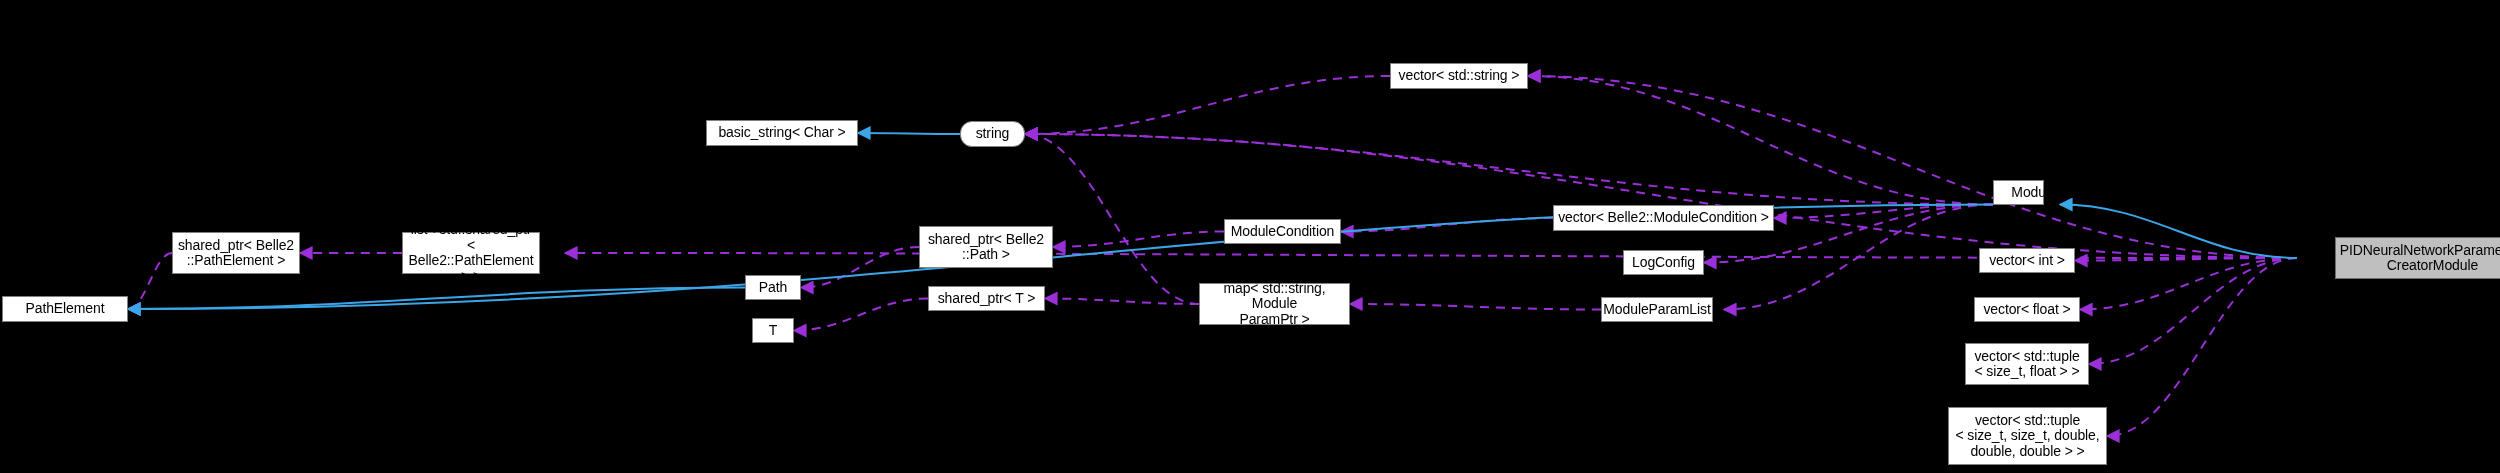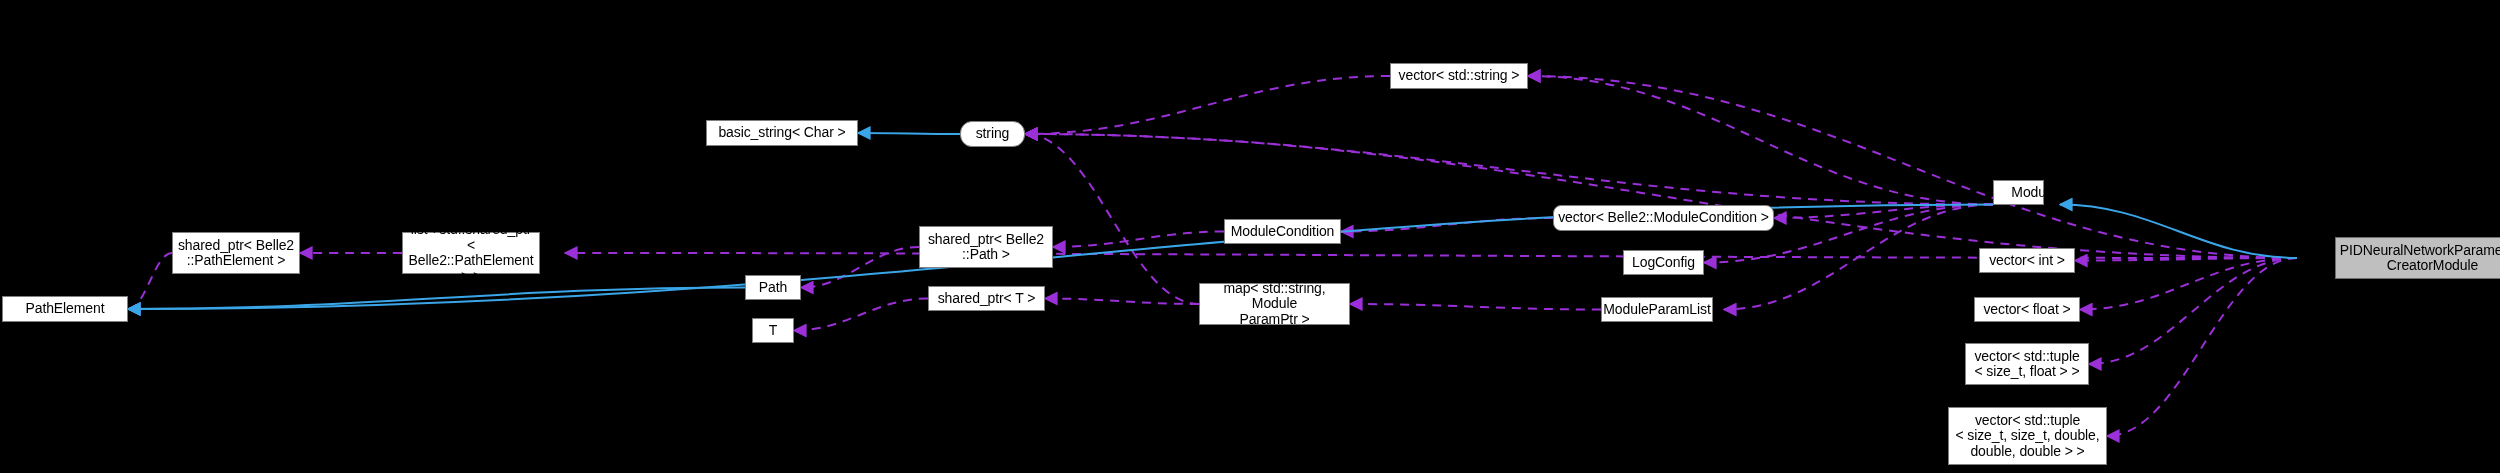--- a/index.html
+++ b/index.html
@@ -102,21 +102,21 @@
       <div class="node" style="left: 752px; top: 318px; width: 42px; height: 25px;">T</div>
       <div class="node" style="left: 706px; top: 120px; width: 152px; height: 26px;">basic_string&lt; Char &gt;</div>
       <div class="node" style="left: 960px; top: 121px; width: 65px; height: 26px; border-radius: 12px;">string</div>
       <div class="node" style="left: 919px; top: 226px; width: 134px; height: 42px;">shared_ptr&lt; Belle2
 ::Path &gt;</div>
       <div class="node" style="left: 928px; top: 286px; width: 117px; height: 25px;">shared_ptr&lt; T &gt;</div>
       <div class="node" style="left: 1224px; top: 219px; width: 117px; height: 25px;">ModuleCondition</div>
       <div class="node" style="left: 1199px; top: 283px; width: 151px; height: 42px;">map&lt; std::string, Module
 ParamPtr &gt;</div>
       <div class="node" style="left: 1390px; top: 63px; width: 138px; height: 26px;">vector&lt; std::string &gt;</div>
-      <div class="node" style="left: 1553px; top: 205px; width: 221px; height: 26px; border-radius: 8px;">vector&lt; Belle2::ModuleCondition &gt;</div>
+      <div class="node" style="left: 1553px; top: 205px; width: 221px; height: 26px;">vector&lt; Belle2::ModuleCondition &gt;</div>
       <div class="node" style="left: 1623px; top: 250px; width: 81px; height: 25px;">LogConfig</div>
       <div class="node" style="left: 1601px; top: 297px; width: 112px; height: 25px;">ModuleParamList</div>
       <div class="node" style="left: 1993px; top: 180px; width: 51px; height: 25px; padding-left: 31px;">Module</div>
       <div class="node" style="left: 1979px; top: 248px; width: 96px; height: 25px;">vector&lt; int &gt;</div>
       <div class="node" style="left: 1974px; top: 297px; width: 106px; height: 25px;">vector&lt; float &gt;</div>
       <div class="node" style="left: 1965px; top: 343px; width: 124px; height: 42px;">vector&lt; std::tuple
 &lt; size_t, float &gt; &gt;</div>
       <div class="node" style="left: 1948px; top: 407px; width: 159px; height: 58px;">vector&lt; std::tuple
 &lt; size_t, size_t, double,
 double, double &gt; &gt;</div>

